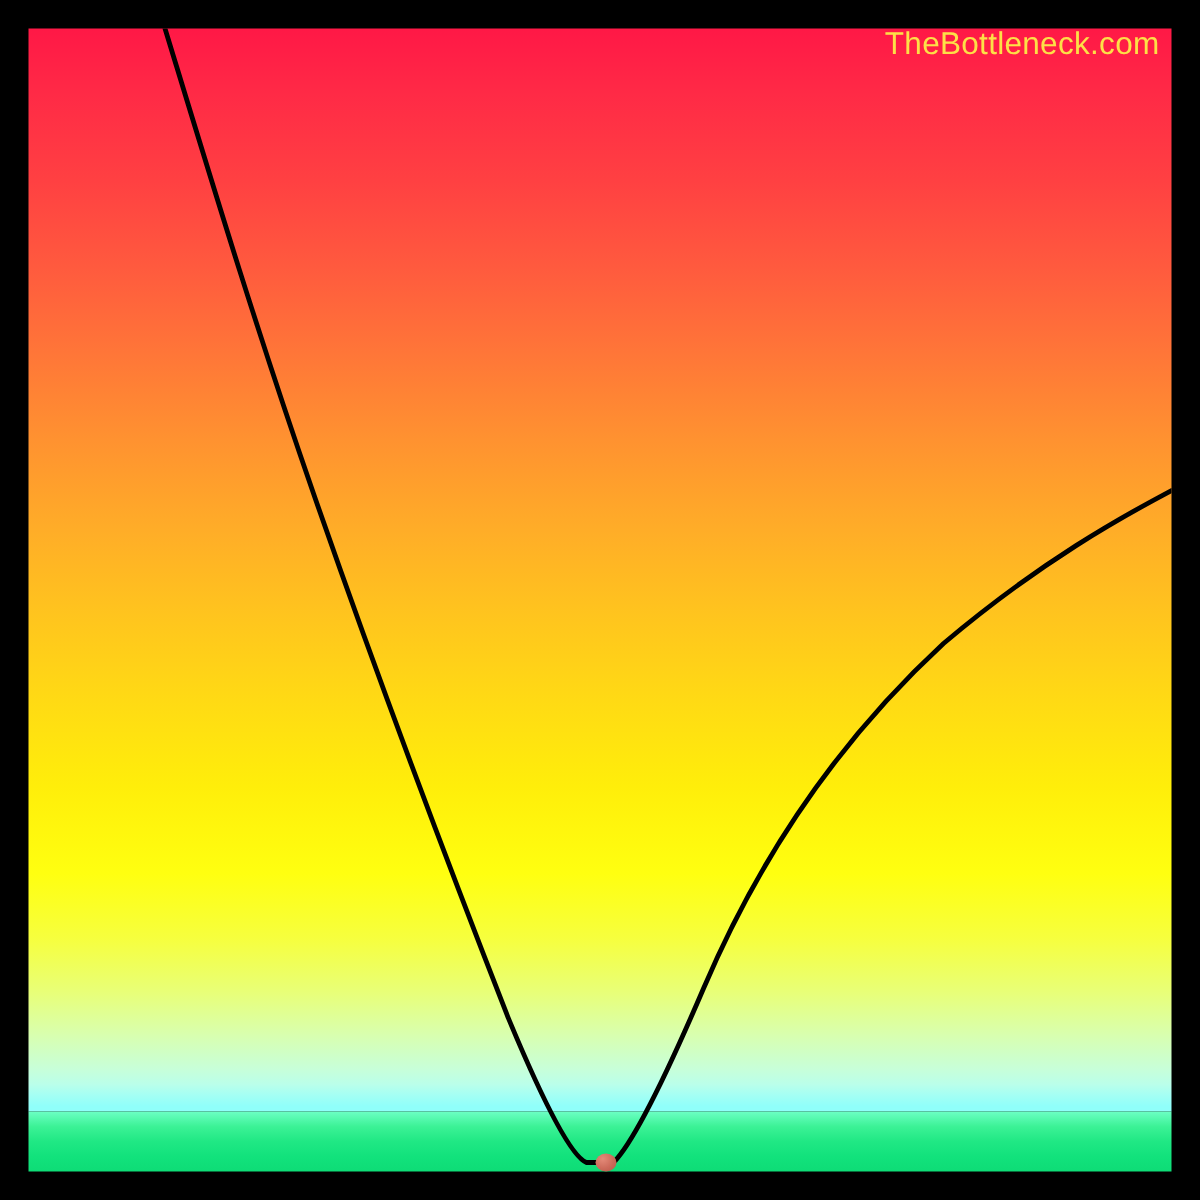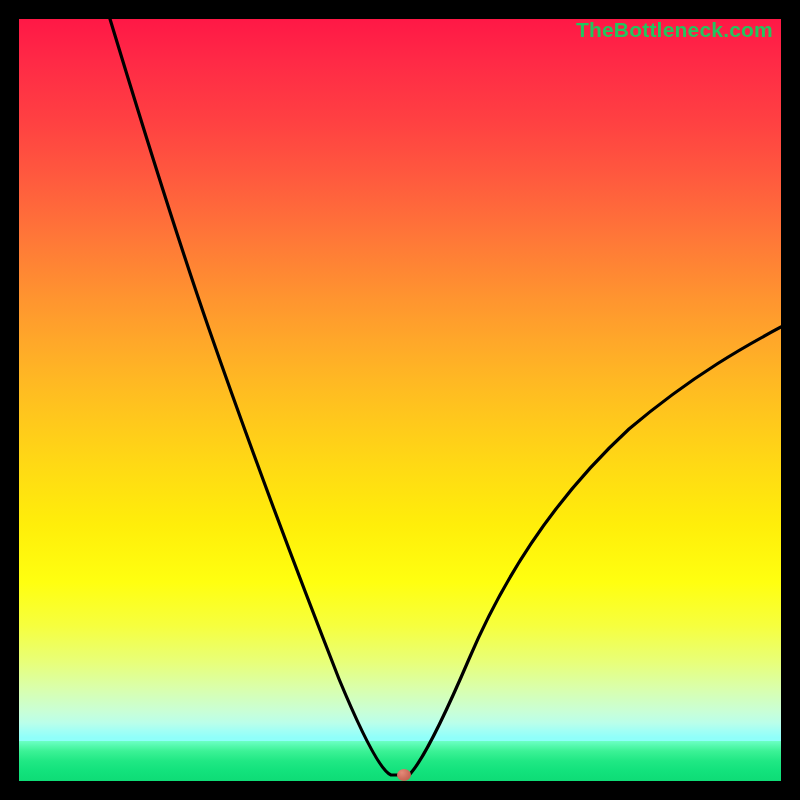--- a/index.html
+++ b/index.html
@@ -78,23 +78,23 @@
     position: absolute;
     width: 14px;
     height: 12px;
     border-radius: 50%;
     background: radial-gradient(ellipse at 35% 30%, #e48a78 0%, #cc6a5a 55%, #b85848 100%);
   }
   .watermark {
     position: absolute;
     right: 8px;
     top: -1px;
-    color: #22c55e;
+    color: #fde047;
     font-size: 21px;
-    font-weight: 700;
+    font-weight: 400;
     letter-spacing: 0.2px;
   }
 </style>
 </head>
 <body>
 
 <div class="frame">
   <div class="gradient"></div>
   <div class="green-strip"></div>
 

